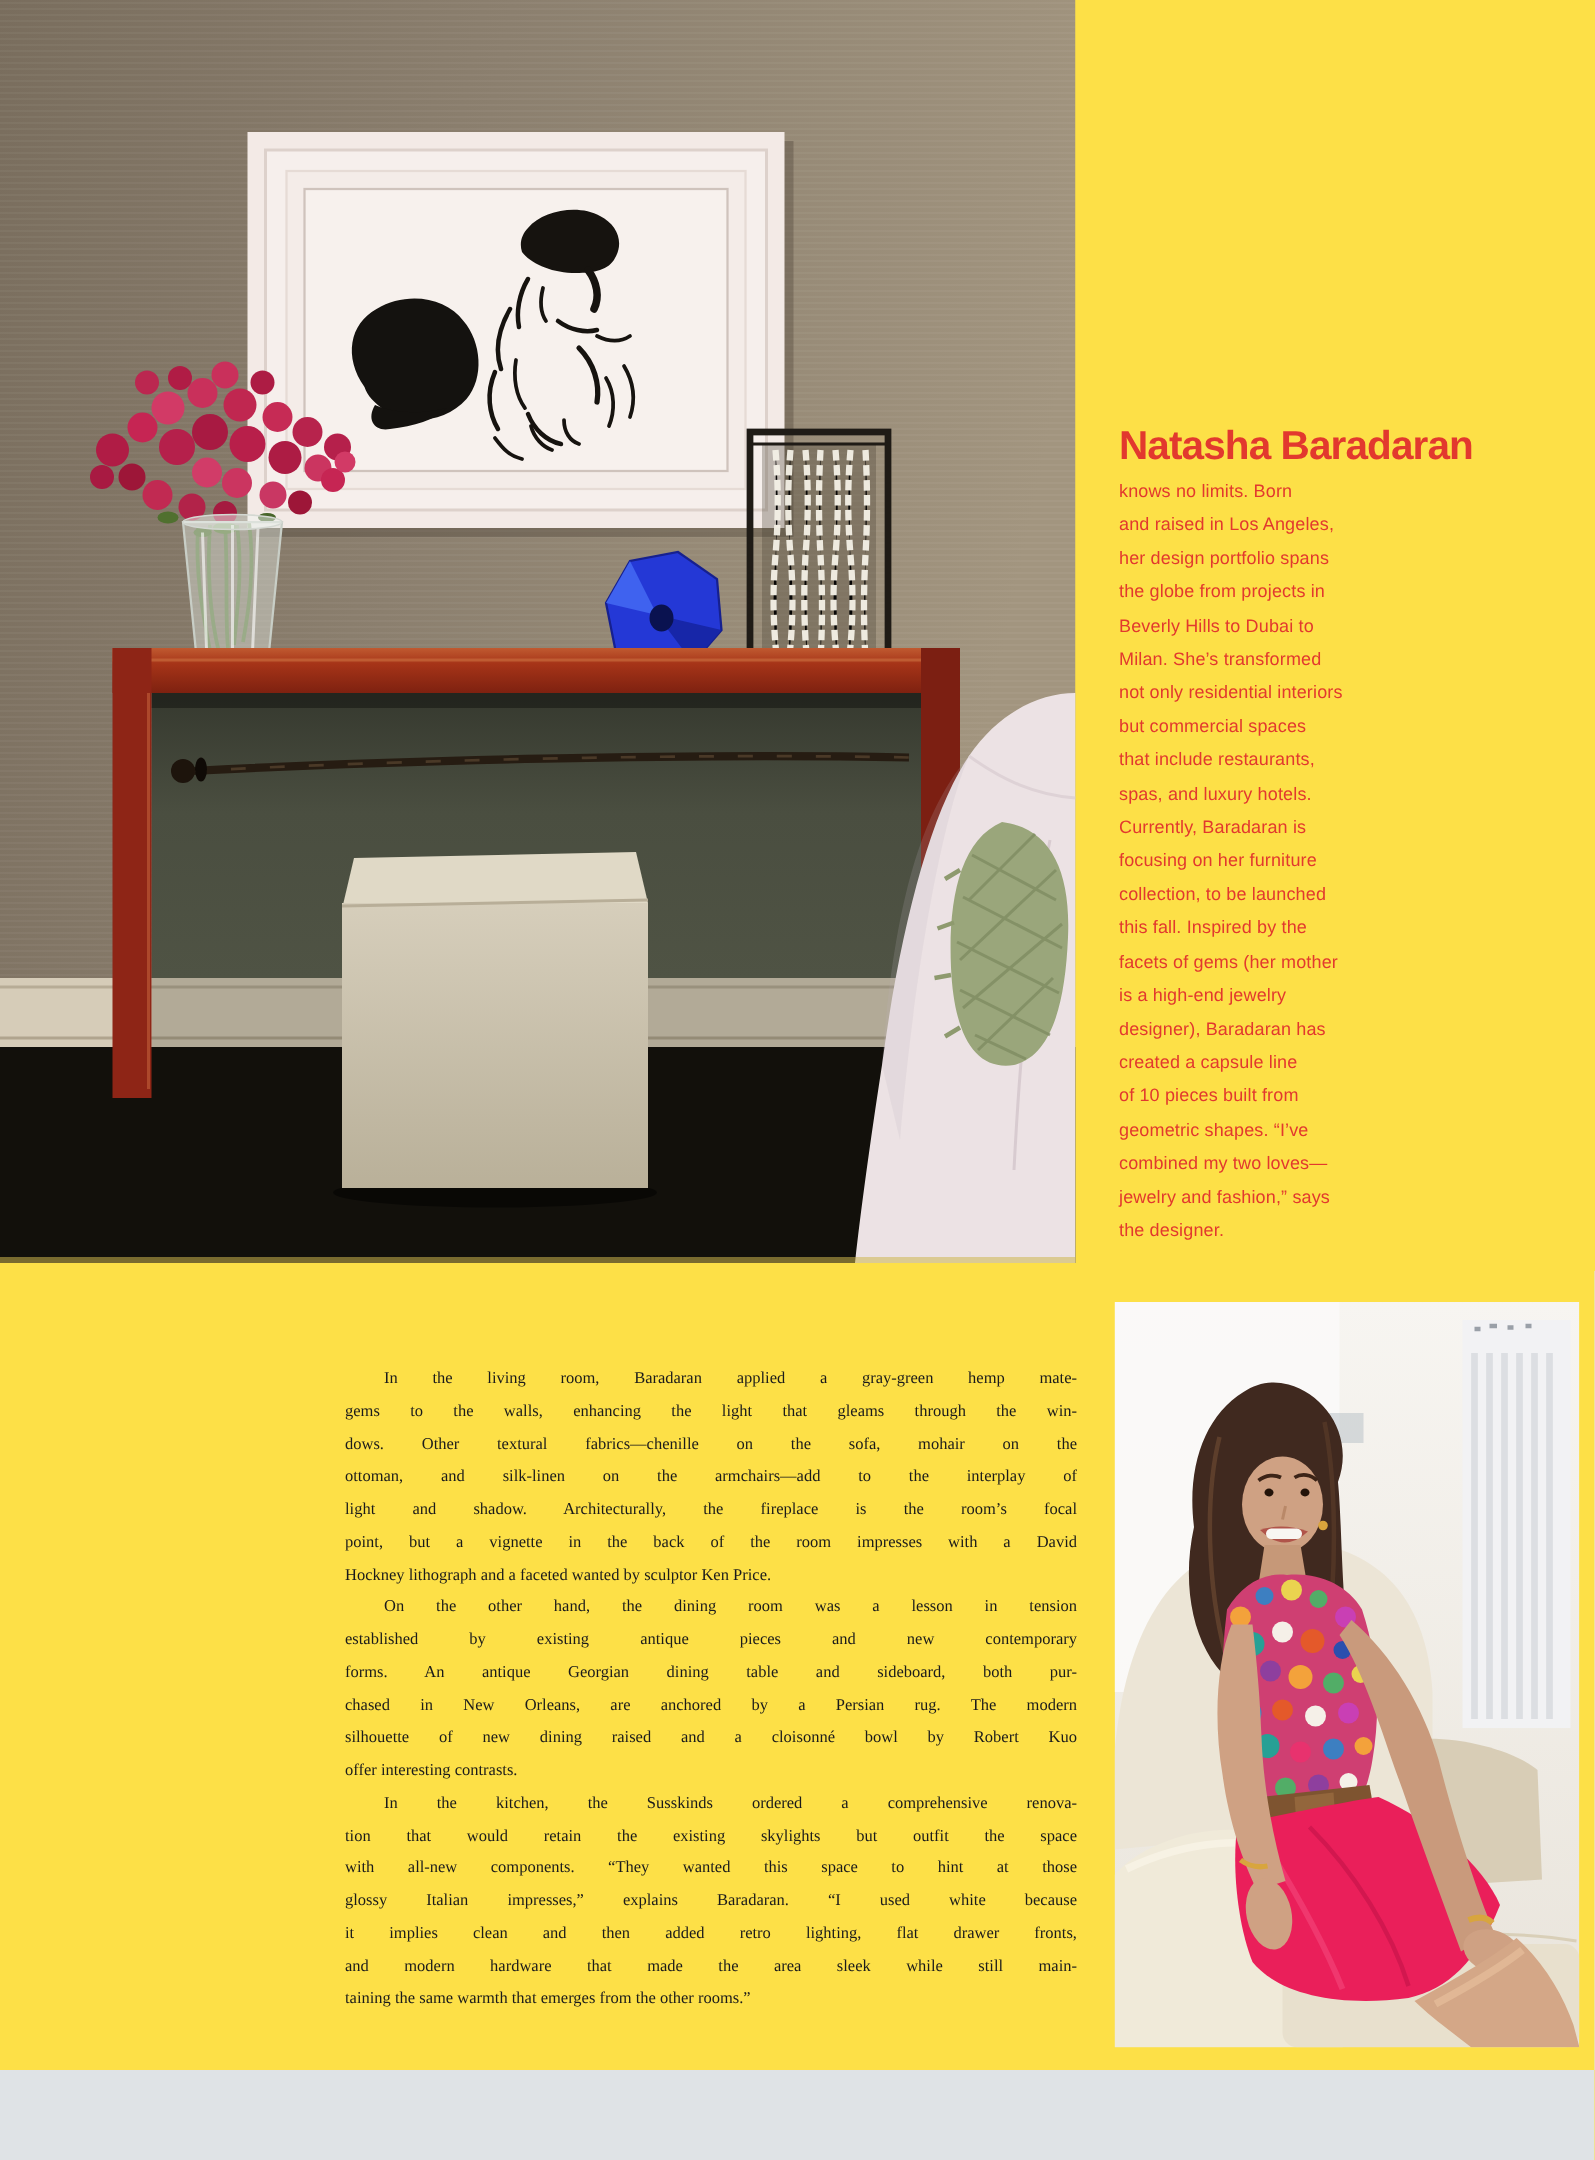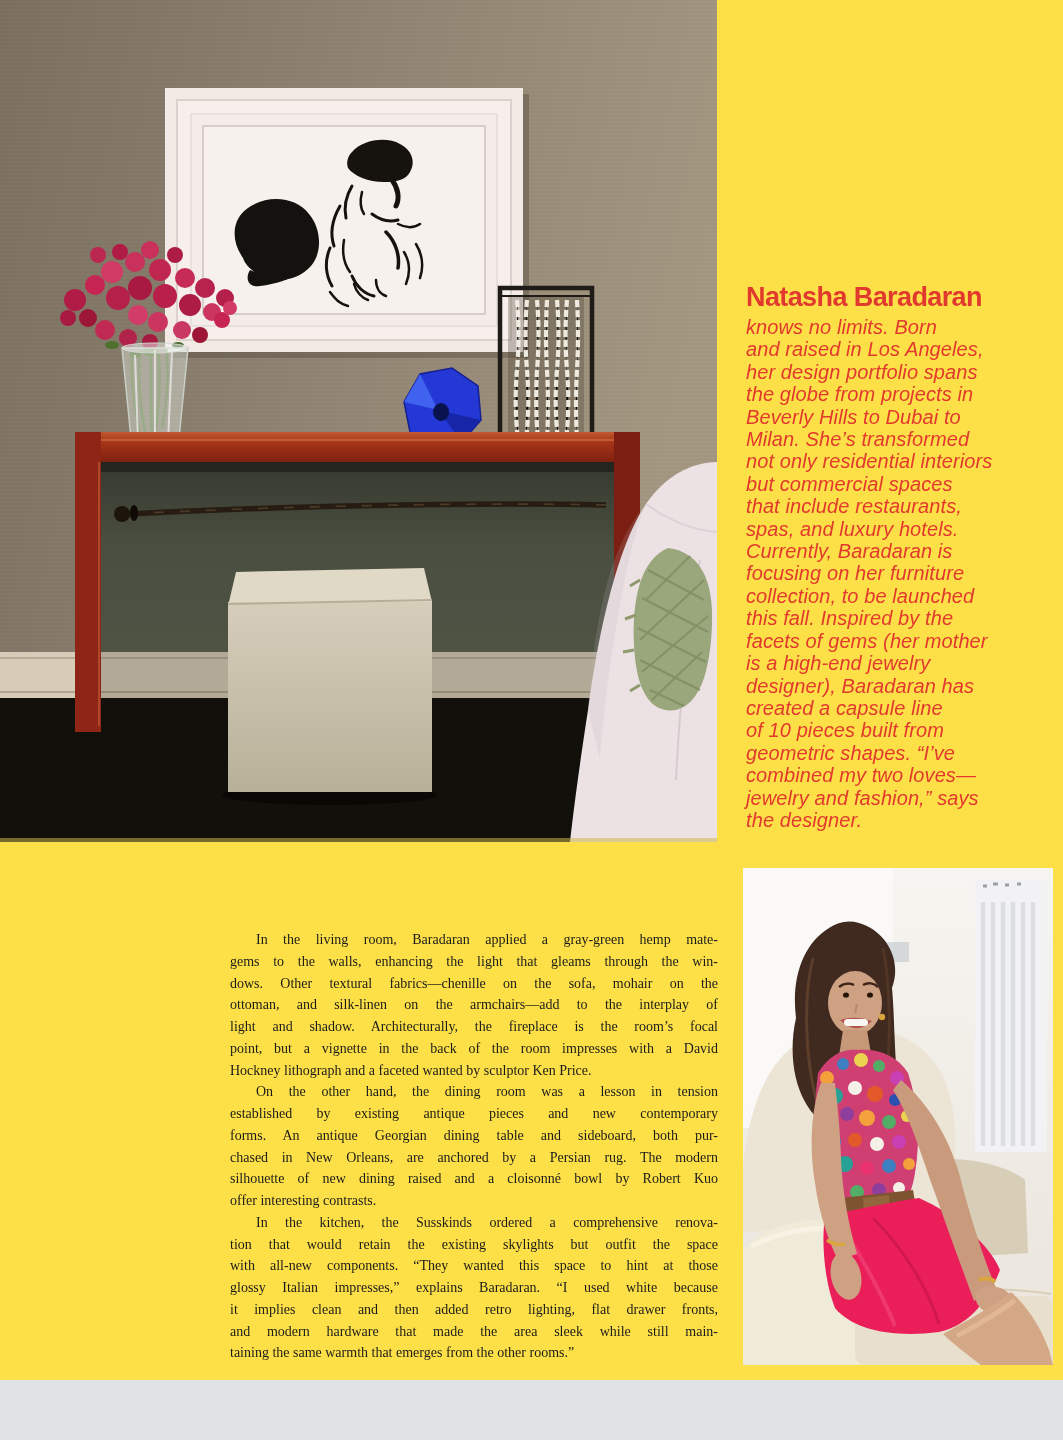--- a/index.html
+++ b/index.html
@@ -10,24 +10,24 @@
   }
   
   .photo{position:absolute;overflow:hidden;}
   .photo1{left:0;top:0;width:717px;height:842px;}
   .photo2{left:743px;top:868px;width:310px;height:497px;}
   .photo svg{display:block;width:100%;height:100%;}
   
   .sidebar{position:absolute;left:746px;top:281px;width:256px;
     font-family:"Liberation Sans",sans-serif;}
   .sidebar-headline{font-size:27px;letter-spacing:-0.6px;line-height:32px;margin:0 0 3px 0;}
-  .sidebar-body{font-size:20px;line-height:22.4px;white-space:pre-line;letter-spacing:0.1px;font-style:italic;}
+  .sidebar-body{font-size:12px;line-height:22.4px;white-space:pre-line;letter-spacing:0.1px;}
   
-  .article{position:absolute;left:230px;top:929px;width:488px;
-    font-size:14px;line-height:21.75px;color:#1b1b1b;}
+  .article{position:absolute;left:230px;top:909px;width:488px;
+    font-size:11px;line-height:21.75px;color:#1b1b1b;}
   .art-line{white-space:nowrap;text-align:justify;text-align-last:justify;}
   .art-line.last{text-align-last:left;}
   .art-line.indent{text-indent:26px;}
   
   .footer{position:absolute;left:58px;top:1392px;display:flex;align-items:baseline;gap:9px;color:#222;}
   .folio{font-size:17.5px;letter-spacing:0.5px;}
   .maglogo{font-family:"DejaVu Serif",serif;font-style:italic;font-weight:bold;
     font-size:21px;letter-spacing:-2px;line-height:1;}
   .issue{font-size:16px;letter-spacing:0.3px;text-align:center;}
 </style>

